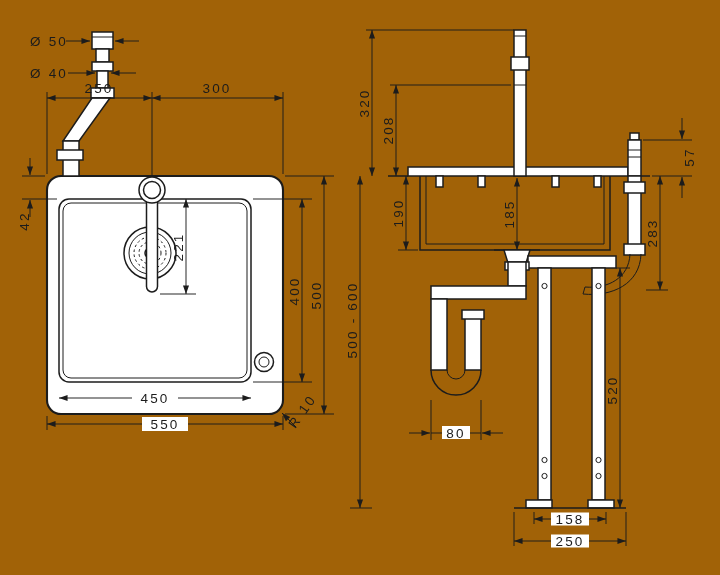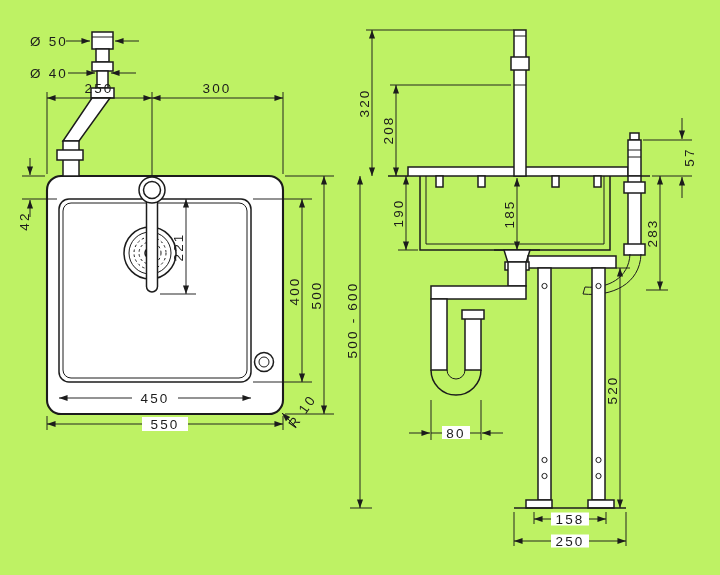--- a/index.html
+++ b/index.html
@@ -1,16 +1,16 @@
 <!DOCTYPE html>
 <html><head>
 <meta charset="utf-8">
 <style>
   html,body { margin:0; padding:0; background:#ffffff; }
-  #stage { position:relative; width:720px; height:575px; background:#bef264; overflow:hidden; }
+  #stage { position:relative; width:720px; height:575px; background:#a16207; overflow:hidden; }
   svg { position:absolute; left:0; top:0; }
   .o   { fill:#ffffff; stroke:#1c1c1c; stroke-width:1.5; }
   .o2  { fill:#ffffff; stroke:#1c1c1c; stroke-width:2.1; }
   .m   { fill:none; stroke:#1c1c1c; stroke-width:1.5; }
   .t   { fill:none; stroke:#1c1c1c; stroke-width:1; }
   .d   { fill:none; stroke:#1c1c1c; stroke-width:0.95; }
   .wb  { fill:#ffffff; stroke:none; }
   .dsh { stroke-dasharray:2.5 2.6; }
   text { font-family:"Liberation Sans", sans-serif; font-size:13.5px; fill:#1c1c1c; letter-spacing:2.2px; }
   .ctr { text-anchor:middle; }

